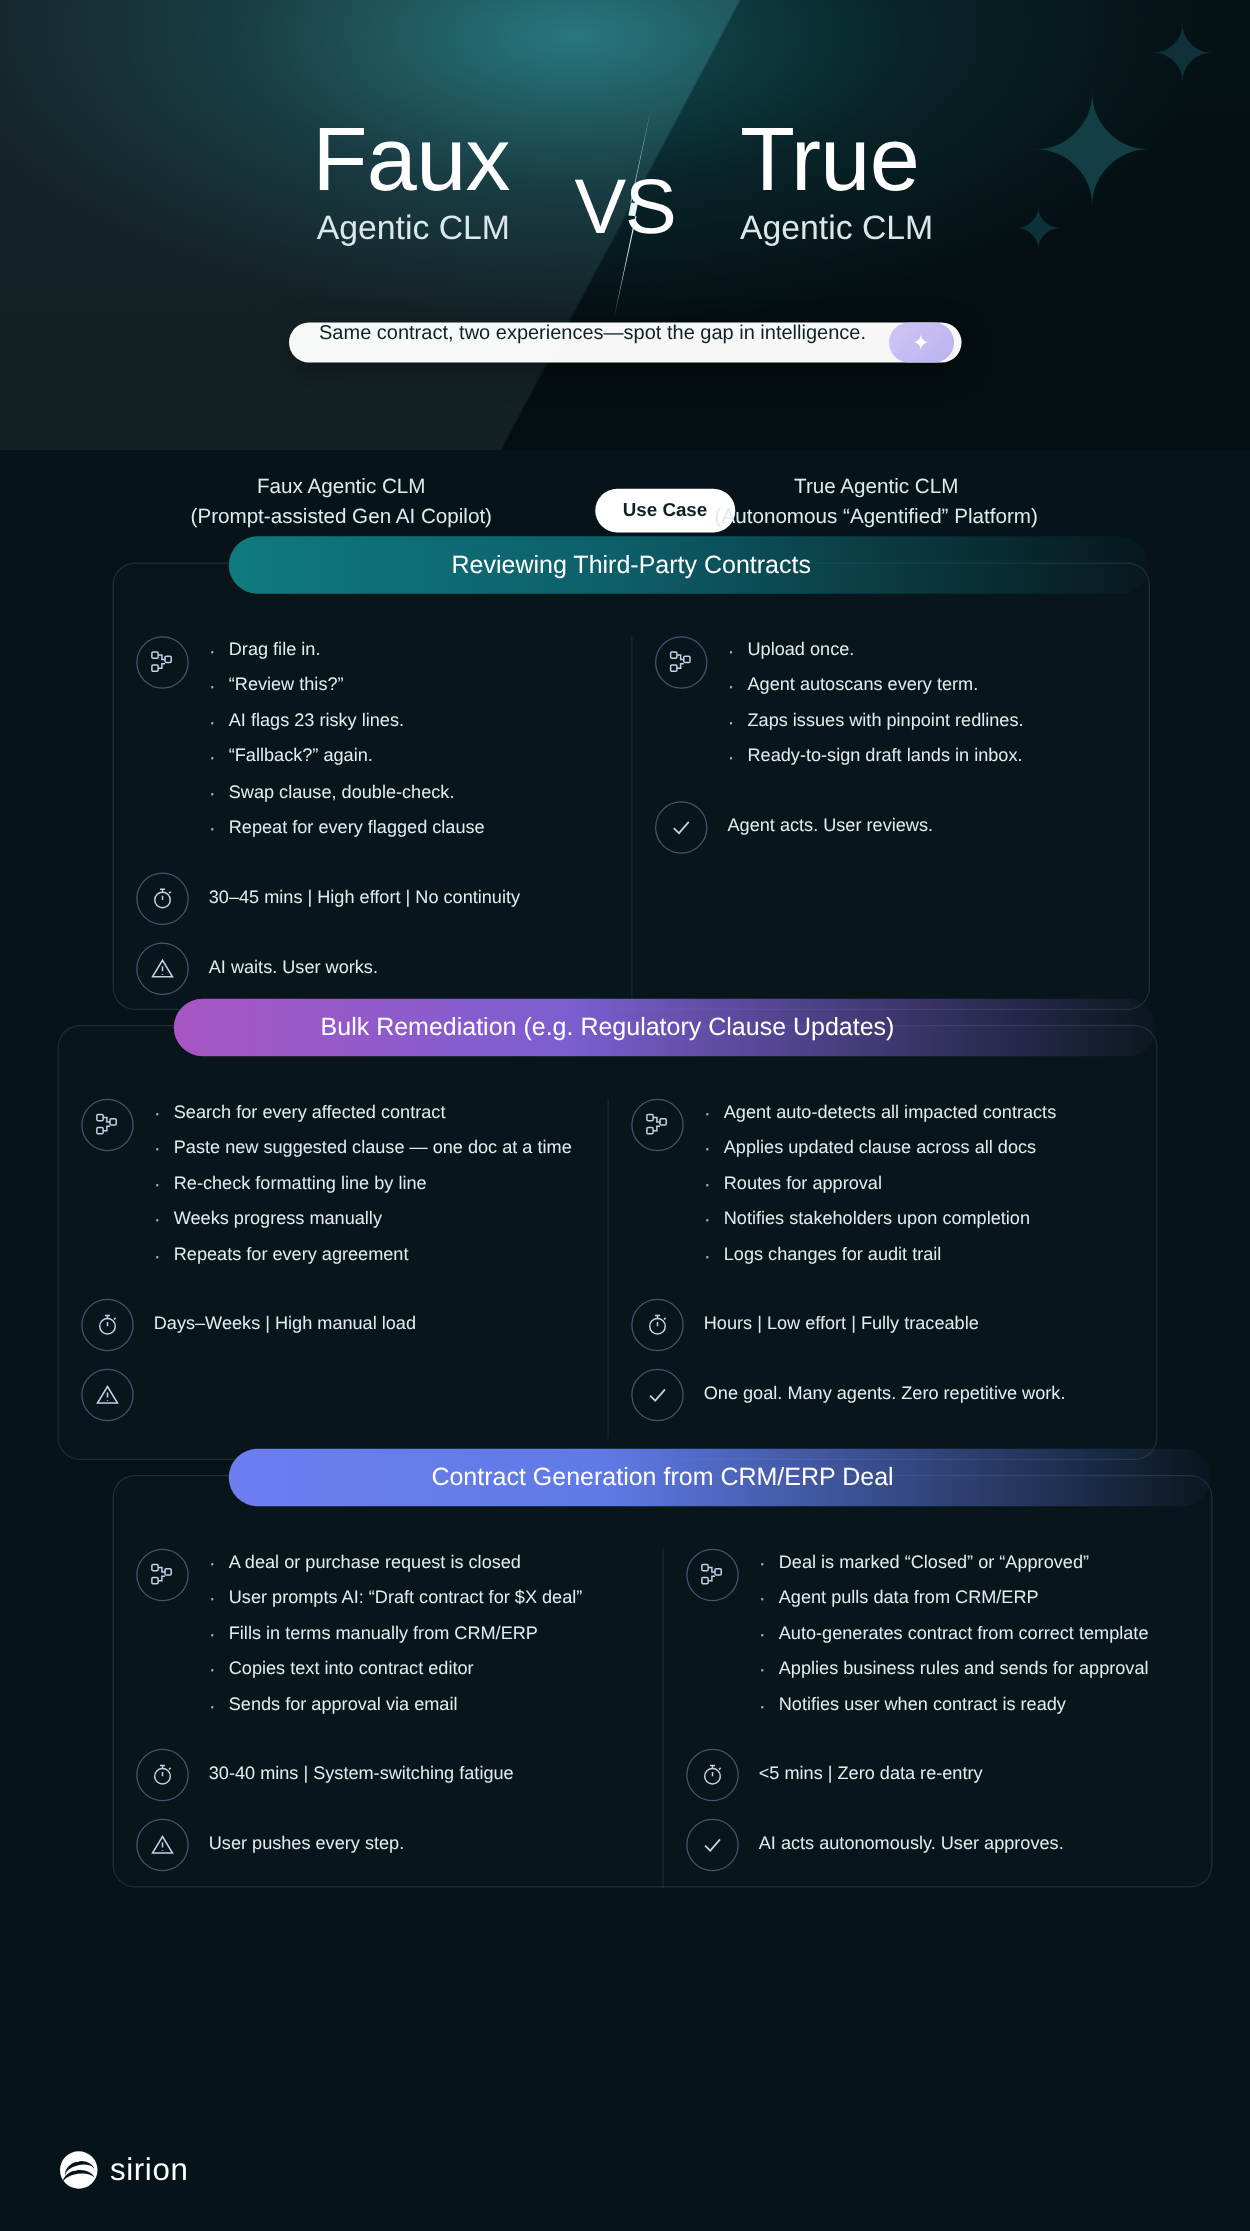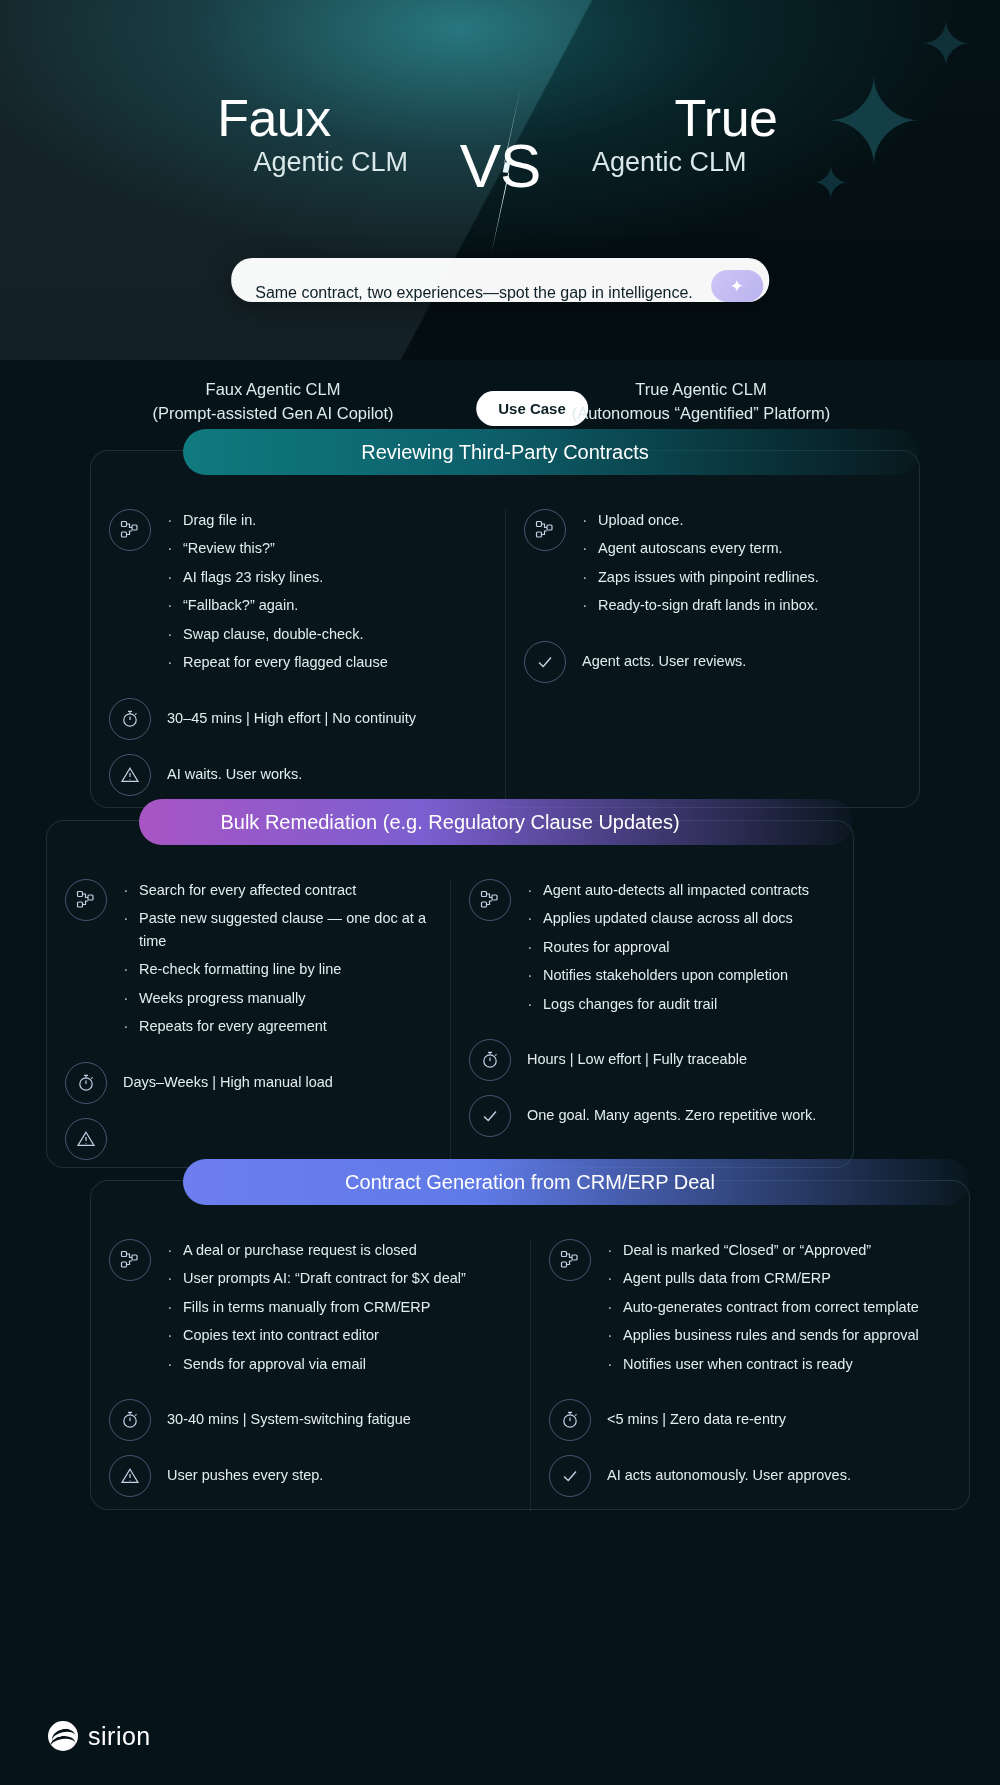--- a/index.html
+++ b/index.html
@@ -46,26 +46,25 @@
     justify-content: center;
     align-items: flex-start;
   }
   .col-title {
     width: 300px;
     text-align: right;
     padding-right: 32px;
   }
   .col-title.right { text-align: left; padding-right: 0; padding-left: 32px; }
   .big {
-    font-size: 52px;
+    font-size: 72px;
     line-height: 1.02;
     font-weight: 400;
     letter-spacing: -0.5px;
     color: #ffffff;
-    text-align: center;
   }
   .sub {
     font-size: 27px;
     color: #dbe8ea;
     margin-top: 2px;
     font-weight: 400;
   }
   .vs-wrap {
     width: 120px;
     position: relative;
@@ -91,25 +90,25 @@
     clip-path: polygon(62% 0%, 30% 52%, 52% 52%, 20% 100%, 52% 46%, 32% 46%);
     transform: rotate(6deg);
     filter: drop-shadow(0 0 6px rgba(180,240,255,.55));
   }
 
   .pill-banner {
     position: absolute;
     left: 50%;
     transform: translateX(-50%);
     top: 258px;
-    height: 44px;
+    height: 32px;
     border-radius: 21px;
     background: rgba(255,255,255,0.97);
     display: flex;
-    align-items: flex-end;
+    align-items: flex-start;
     padding: 0 6px 0 24px;
     box-shadow: 0 6px 24px rgba(0,0,0,.35);
   }
   .pill-banner .txt {
     font-size: 16px;
     color: #0d2126;
     padding-right: 18px;
     white-space: nowrap;
   }
   .pill-spark {
@@ -156,21 +155,21 @@
   .section {
     position: relative;
     margin: 0 auto;
     width: 880px;
     border: 1px solid rgba(120,170,180,0.18);
     border-radius: 18px;
     background: rgba(255,255,255,0.012);
   }
   .section + .section { margin-top: 12px; }
   #sec1 { width: 830px; margin-left: 90px; height: 358px; }
-  #sec2 { width: 808px; margin-left: 46px; height: 348px; margin-top: 12px; }
+  #sec2 { width: 880px; margin-left: 46px; height: 348px; margin-top: 12px; }
   #sec3 { width: 880px; margin-left: 90px; height: 330px; margin-top: 12px; }
 
   .sec-banner {
     position: absolute;
     top: -22px;
     left: 92px;
     right: 0;
     height: 46px;
     border-radius: 23px;
     display: flex;

